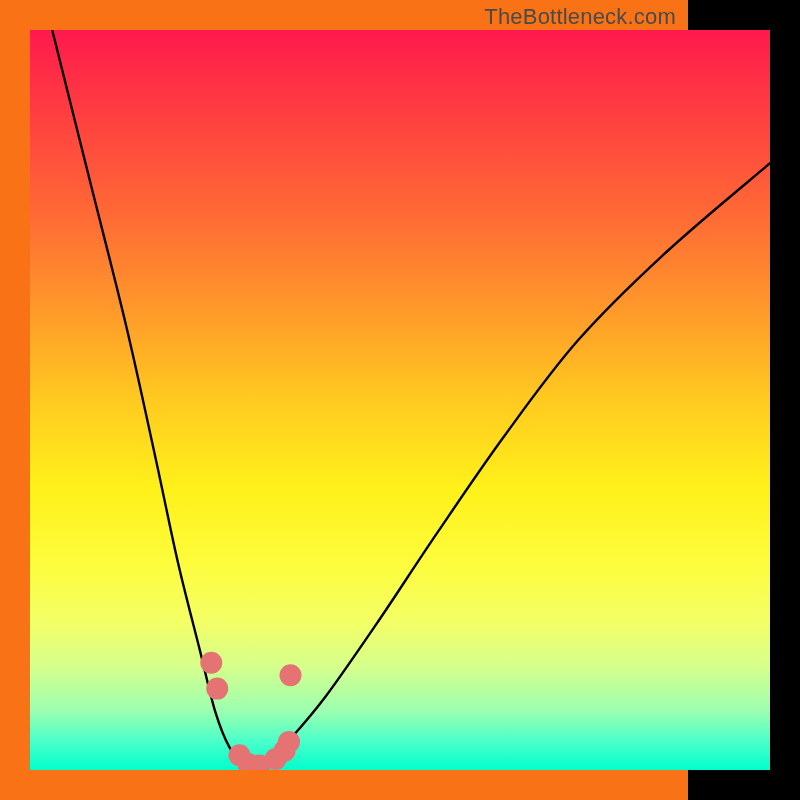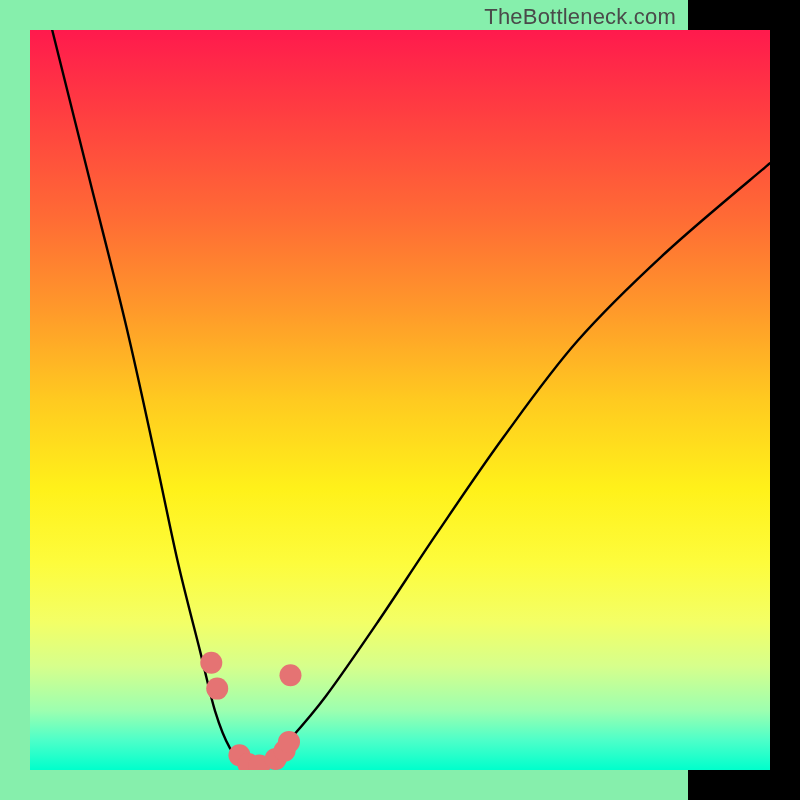--- a/index.html
+++ b/index.html
@@ -10,21 +10,21 @@
     background: #000;
     overflow: hidden;
     font-family: Arial, Helvetica, sans-serif;
   }
   .frame {
     position: absolute;
     top: 0;
     left: 0;
     width: 688px;
     height: 800px;
-    background: #86efac;
+    background: #f97316;
   }
   .plot {
     position: absolute;
     top: 30px;
     left: 30px;
     width: 740px;
     height: 740px;
     background: linear-gradient(
       to bottom,
       #ff1a4d 0%,

